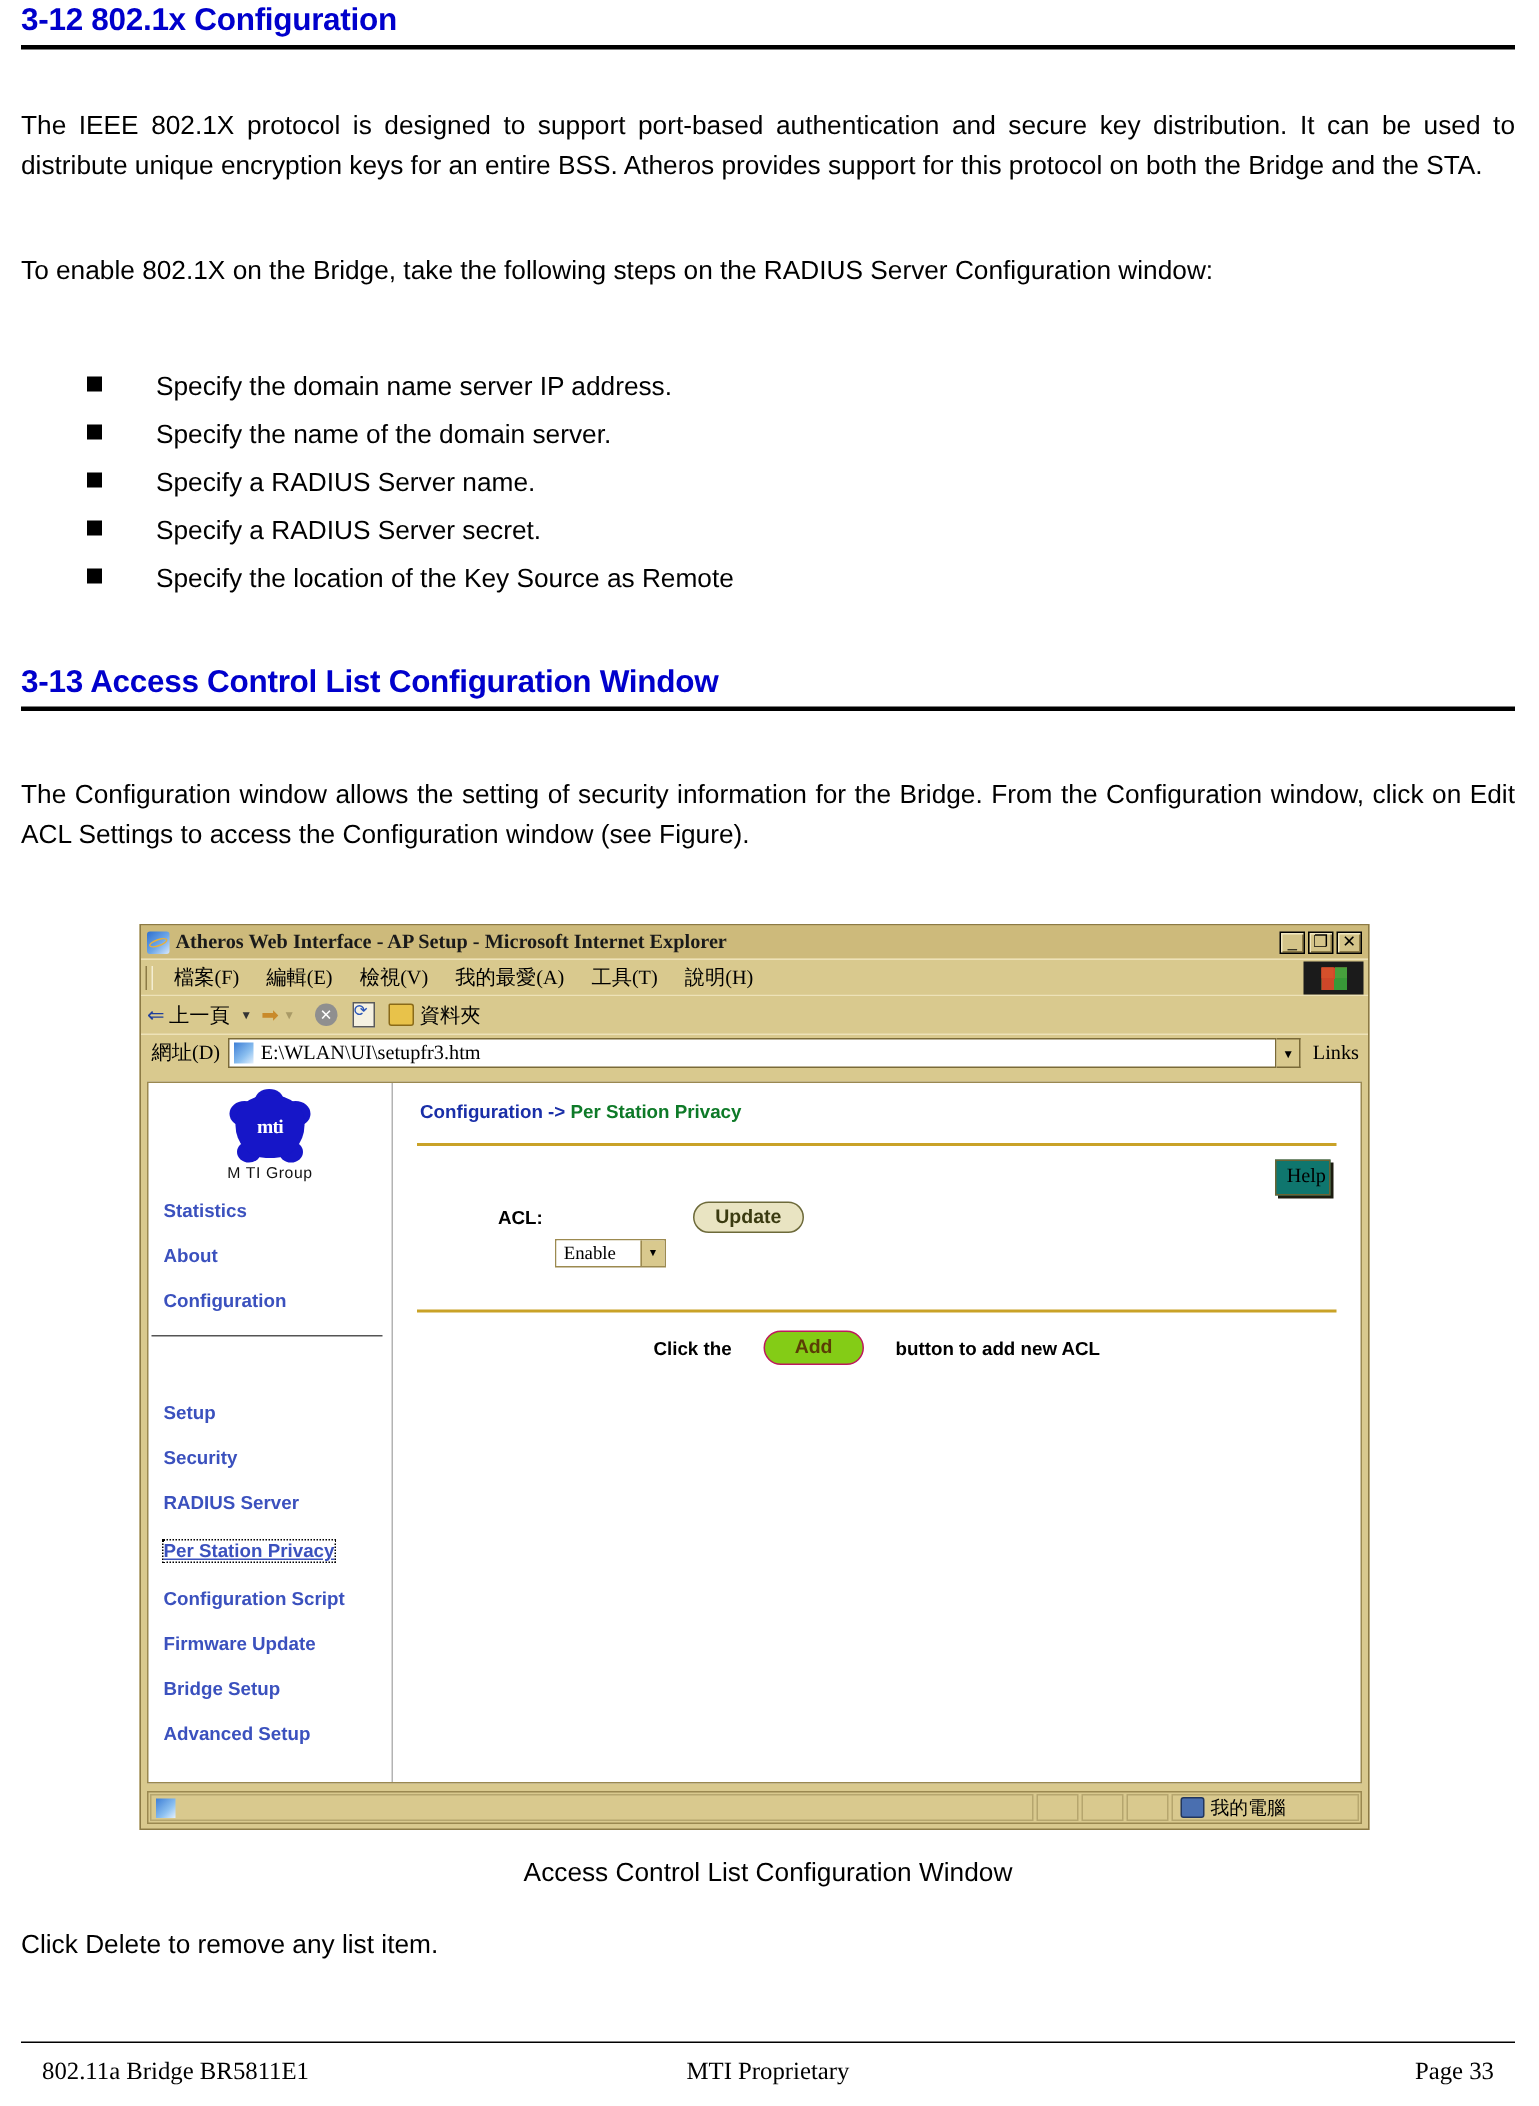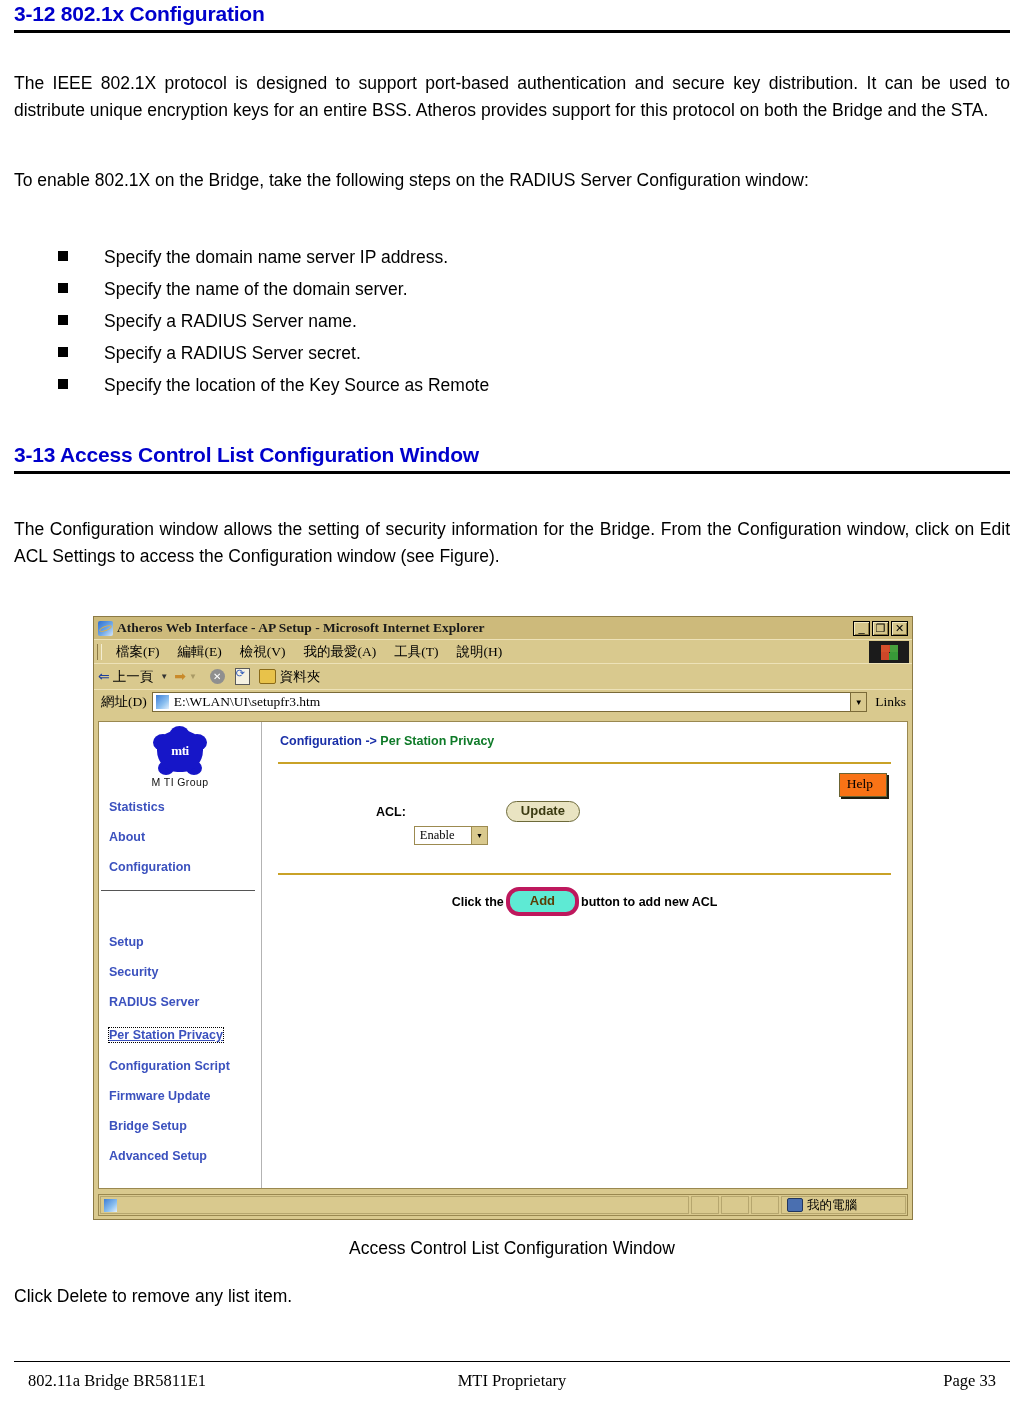--- a/index.html
+++ b/index.html
@@ -430,21 +430,21 @@
   .acl-row {
     display: flex;
     align-items: center;
     padding: 14px 0 14px 0;
     position: relative;
   }
   .acl-label {
     font-size: 12.5px;
     font-weight: bold;
     color: #000;
-    margin-left: 100px;
+    margin-left: 56px;
     margin-right: 8px;
   }
   .acl-select {
     display: flex;
     align-items: stretch;
     border: 1px solid #9C8A50;
     background: #FFFFFF;
     height: 19px;
     box-sizing: border-box;
     margin-top: 48px;
@@ -474,45 +474,45 @@
     border-radius: 14px;
     padding: 2px 14px 3px 14px;
     line-height: 1.1;
   }
   .btn-help {
     position: absolute;
     right: 6px;
     top: 9px;
     font-family: "Liberation Serif", serif;
     font-size: 13.5px;
-    background: #f97316;
-    padding: 3px 13px 4px 7px;
+    background: #0f766e;
+    padding: 3px 2px 4px 7px;
     border: 1px solid #6b6434;
     box-shadow: 2px 2px 0 #1c1c10;
     line-height: 1.1;
   }
   .add-row {
     display: flex;
     align-items: center;
     justify-content: center;
     padding: 12px 0 16px 0;
     font-size: 12.5px;
     font-weight: bold;
     color: #000;
   }
   .btn-add {
-    background: #5eead4;
+    background: #84cc16;
     color: #5a3d05;
     font-size: 13px;
     font-weight: bold;
     border-radius: 13px;
     padding: 3px 20px 4px 20px;
-    margin: 0 2px;
+    margin: 0 21px;
     line-height: 1.1;
-    border: 4px solid #be185d;
+    border: 1px solid #be185d;
   }
   .table-head {
     background: #0B0B9E;
     color: #FFFFFF;
     font-size: 12.5px;
     font-weight: bold;
     display: flex;
     padding: 5px 0 6px 0;
     margin: 6px 2px 0 2px;
   }

